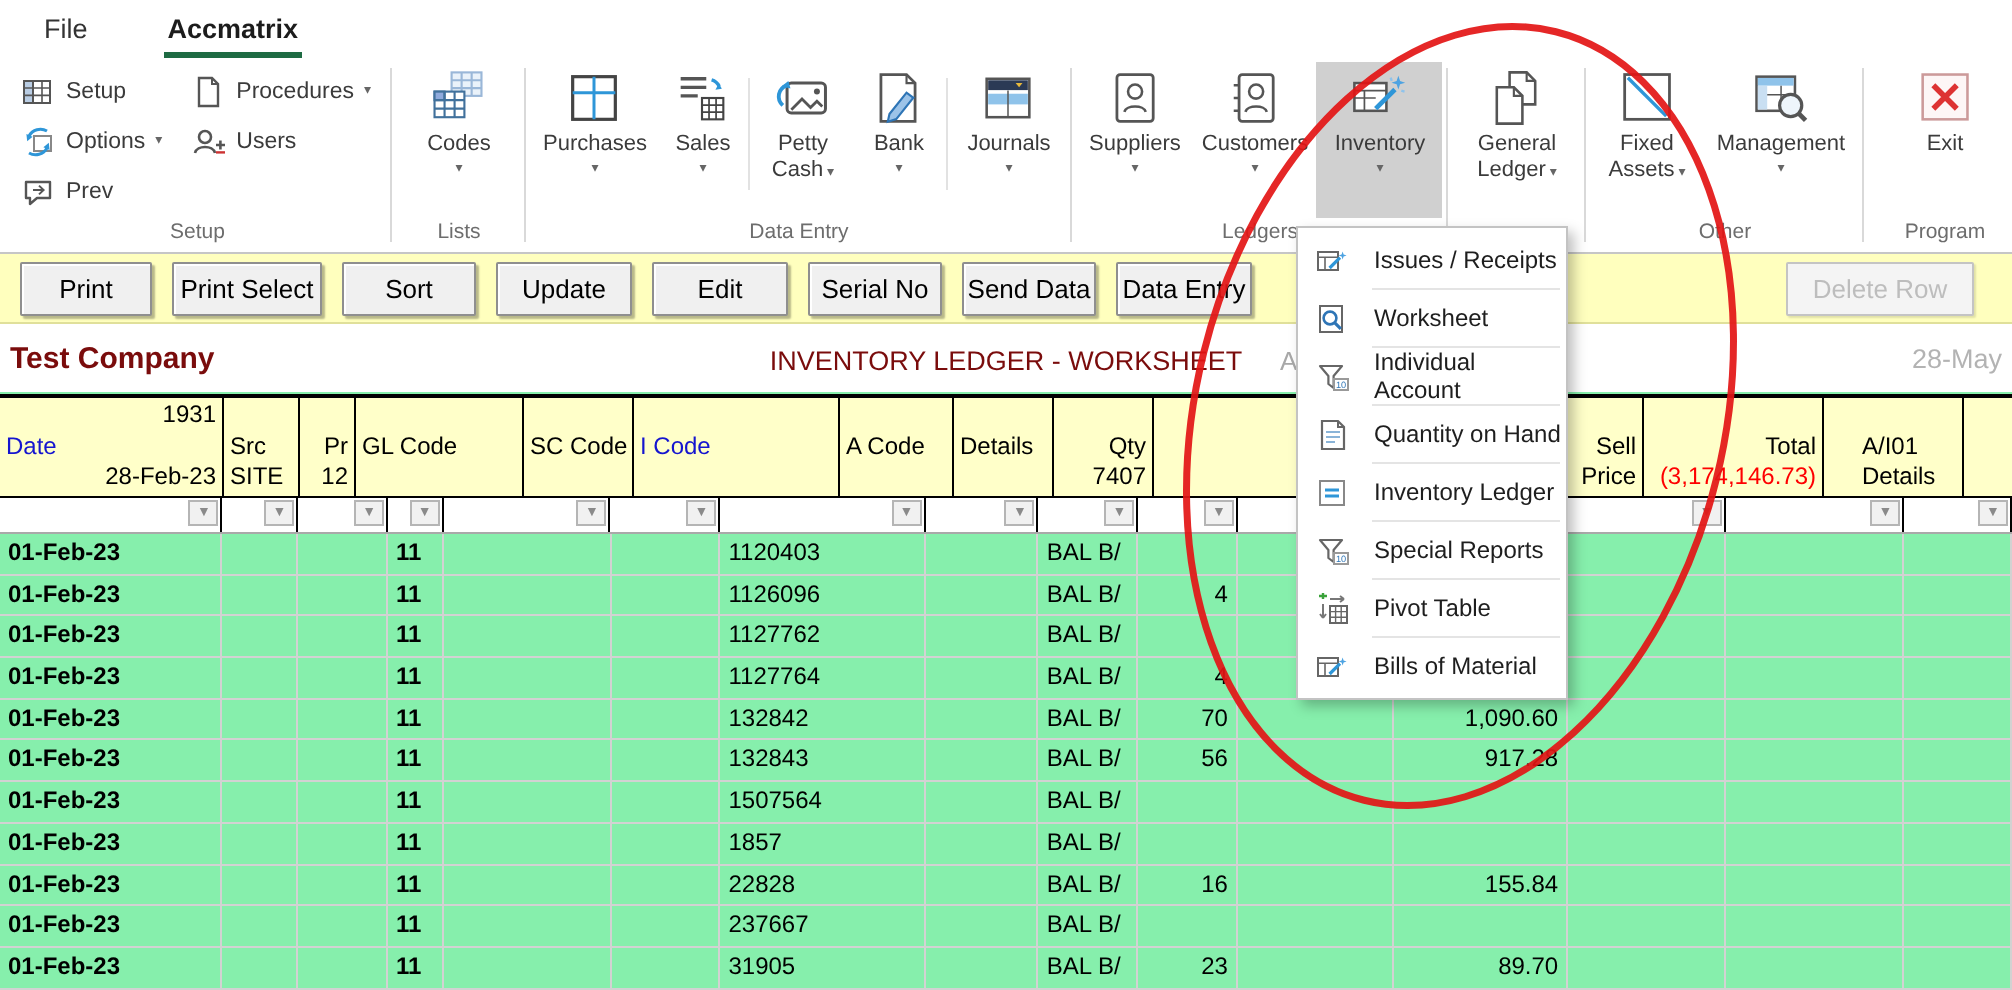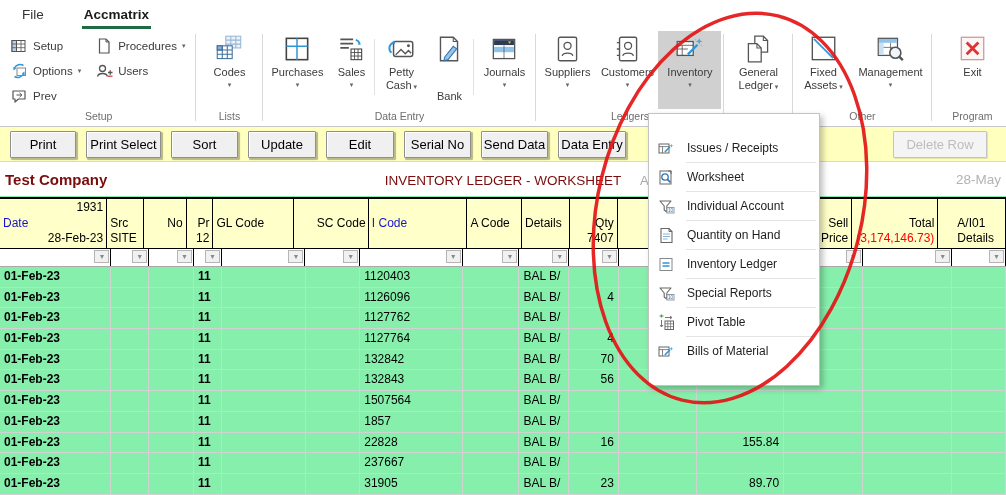--- a/index.html
+++ b/index.html
@@ -48,21 +48,21 @@
   .hl { height: 15.6px; line-height: 15.6px; padding: 0 3px; white-space: nowrap; overflow: hidden; }
   .al { text-align: left; } .ar { text-align: right; } .ac { text-align: left; font-weight: bold; }
   .blue { color: #1515cf; } .red { color: #fe0000; }
   .frow { display: flex; background: #fff; border-bottom: 1px solid #a9a9a9; }
   .fcell { position: relative; height: 17px; border-right: 1px solid #000; background: #fff; }
   .fbtn { position: absolute; right: 1px; top: 1px; width: 15px; height: 13px; background: #f1f1f1; border: 1px solid #b5b5b5; color: #8a8a8a; font-size: 7px; display: flex; align-items: center; justify-content: center; }
   .trow { display: flex; height: 20.7px; border-bottom: 1px solid #d2d2d2; }
   .tcell { border-right: 1px solid #d2d2d2; height: 100%; line-height: 19px; white-space: nowrap; overflow: hidden; padding: 0 4px; }
 
   
-  .menu { position: absolute; left: 648px; top: 113px; width: 172px; background: #fff; border: 1px solid #c3c3c3; box-shadow: 3px 3px 6px rgba(0,0,0,.25); z-index: 40; padding: 21px 0; }
+  .menu { position: absolute; left: 648px; top: 113px; width: 136px; background: #fff; border: 1px solid #c3c3c3; box-shadow: 3px 3px 6px rgba(0,0,0,.25); z-index: 40; padding: 3px 0; }
   .mitem { display: flex; align-items: center; height: 26px; padding-left: 9px; gap: 12px; font-size: 12px; color: #1e1e1e; cursor: default; }
   .mitem .icn { width: 17px; height: 17px; }
   .msep { height: 1px; background: #e4e4e4; margin: 1px 3px 1px 37px; }
 
   .overlay { position: absolute; inset: 0; z-index: 50; pointer-events: none; }
 </style>
 </head>
 <body>
 
 <div class="screen">
@@ -192,21 +192,21 @@
                   <rect x="8" y="8" width="18" height="14" rx="2" fill="#fff" stroke="#555" stroke-width="1.4"></rect>
                   <circle cx="22" cy="12" r="1.4" fill="#555"></circle>
                   <path d="M10 20.5l5-5 4 4 3-3 2.5 2.5" stroke="#555" fill="none" stroke-width="1.3"></path>
                   <path d="M6 18.5c-3.2-3-2.2-8 1.8-9.3" stroke="#2e96d8" fill="none" stroke-width="1.8"></path>
                   <path d="M9.6 10.6L5.6 9.4l3-2.4z" fill="#2e96d8"></path>
                 </svg>
               </span>
               <div class="blabel">Petty</div>
               <div class="blabel"><span>Cash</span><span class="chev"> ▾</span></div>
             </div>
-            <div class="bigbtn" style="width: 46px; gap: 24px;">
+            <div class="bigbtn" style="width: 46px;">
               <span class="icn big">
                 <svg width="32" height="32" viewBox="0 0 30 30">
                   <path d="M7 4h12l4 4v18H7z" fill="#fff" stroke="#555" stroke-width="1.3"></path>
                   <path d="M19 4v4h4" fill="none" stroke="#555"></path>
                   <path d="M11 22.5l8-10 3.2 2.4-8 10-4 1.2z" fill="#9cc3e8" stroke="#2e75b6"></path>
                 </svg>
               </span>
               <div class="blabel">Bank</div>
               <div class="chev chevrow">▾</div>
             </div>
@@ -359,36 +359,31 @@
         <div class="hcell" style="width: 112px;">
           <div class="hl ar">1931</div>
           <div class="hl al blue">Date</div>
           <div class="hl ar">28-Feb-23</div>
         </div>
         <div class="hcell" style="width: 38px;">
           <div class="hl al"></div>
           <div class="hl al">Src</div>
           <div class="hl al">SITE</div>
         </div>
-        <div class="hcell" style="width: 45px;">
-          <div class="hl al"></div>
-          <div class="hl ar">No</div>
-          <div class="hl al"></div>
-        </div>
         <div class="hcell" style="width: 28px;">
           <div class="hl al"></div>
           <div class="hl ar">Pr</div>
           <div class="hl ar">12</div>
         </div>
         <div class="hcell" style="width: 84px;">
           <div class="hl al"></div>
           <div class="hl al">GL Code</div>
           <div class="hl al"></div>
         </div>
-        <div class="hcell" style="width: 55px; margin-left: 20px;">
+        <div class="hcell" style="width: 55px;">
           <div class="hl al"></div>
           <div class="hl al">SC Code</div>
           <div class="hl al"></div>
         </div>
         <div class="hcell" style="width: 103px;">
           <div class="hl al"></div>
           <div class="hl al blue">I Code</div>
           <div class="hl al"></div>
         </div>
         <div class="hcell" style="width: 57px;">

